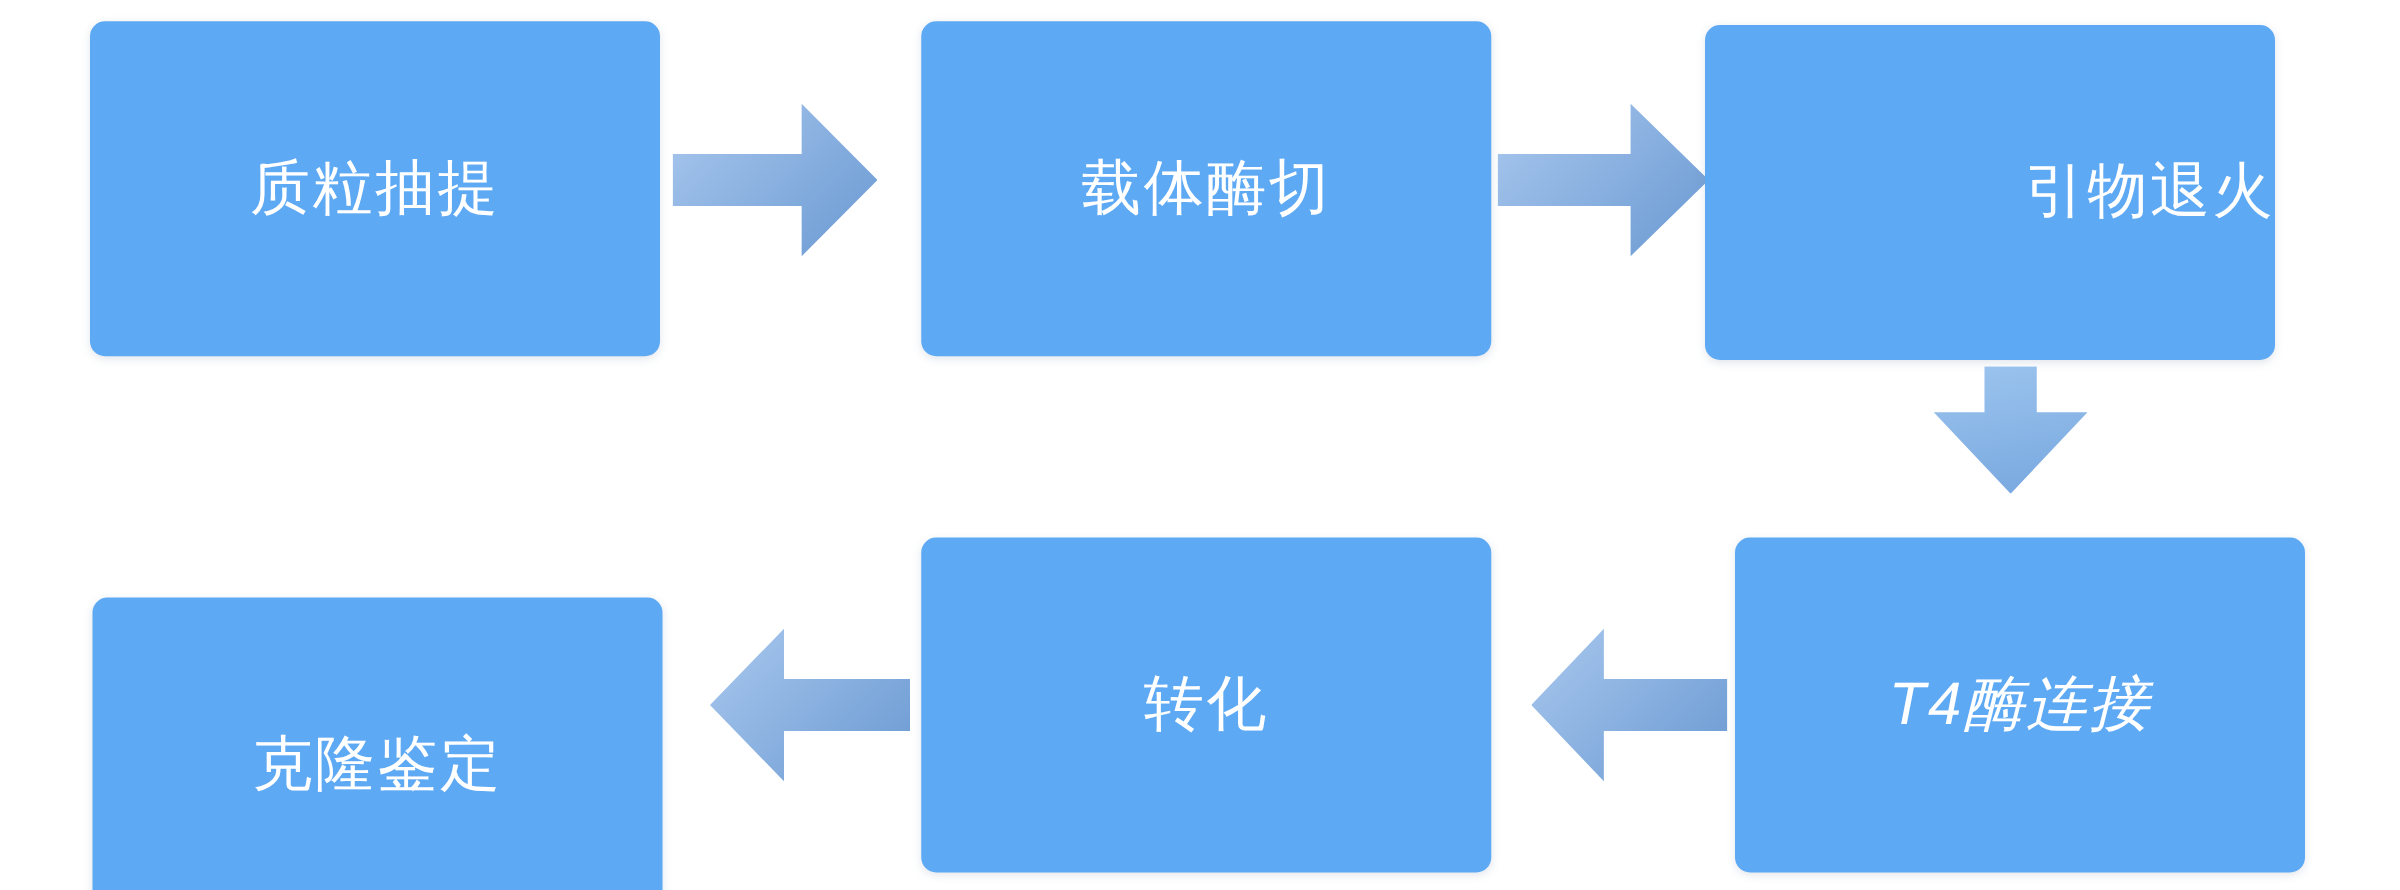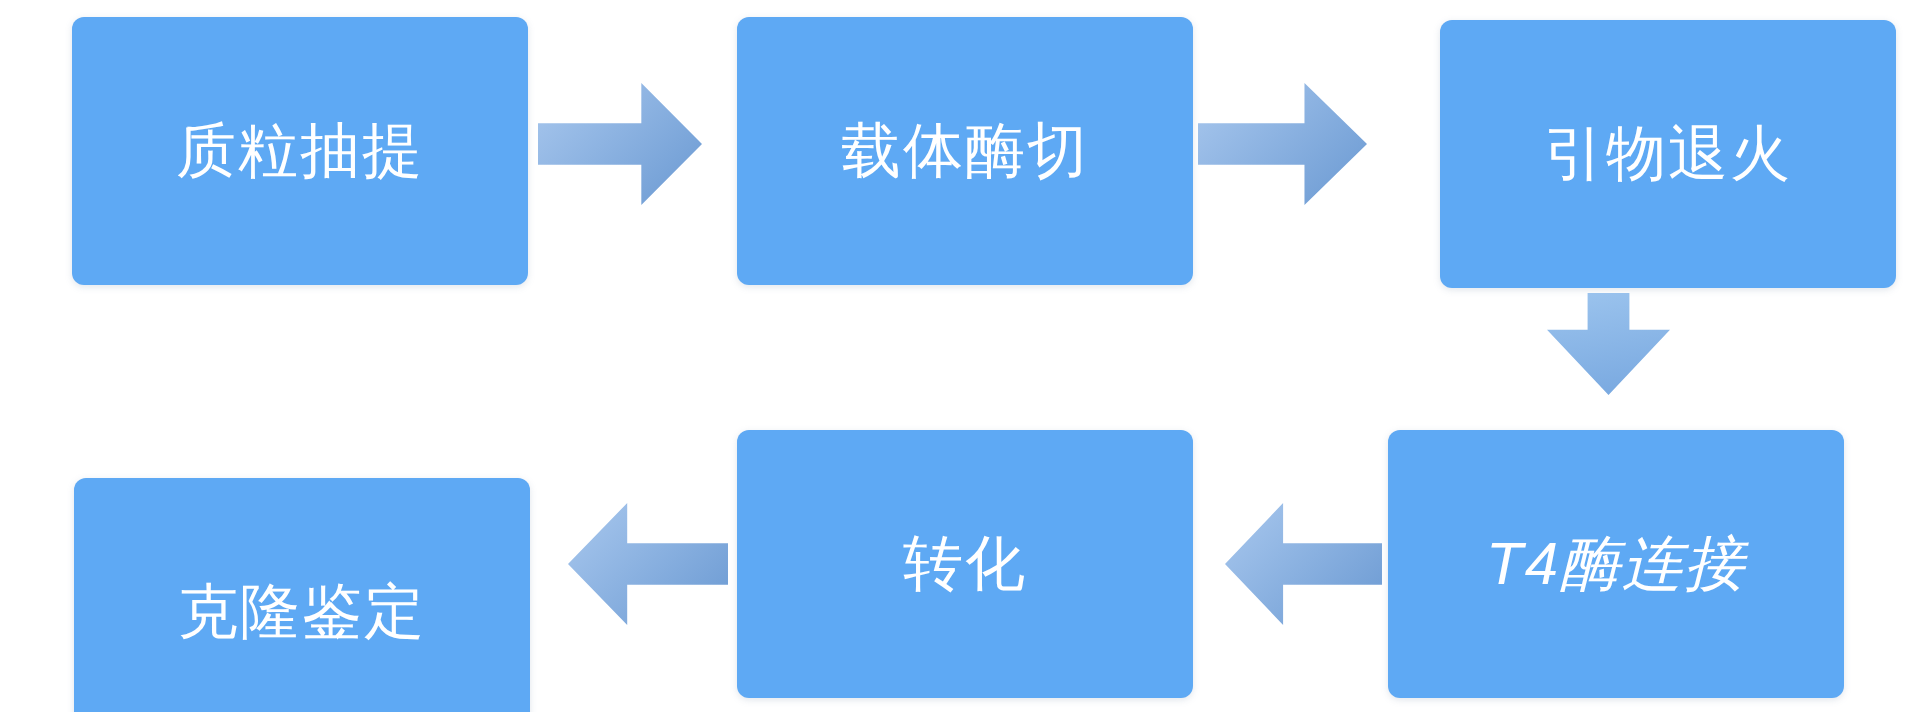--- a/index.html
+++ b/index.html
@@ -13,21 +13,21 @@
   .flow-box{
     position:absolute;
     width:456px;height:268px;
     background:#5ea9f4;
     border-radius:12px;
     display:flex;align-items:center;justify-content:center;
     box-shadow:0 2px 7px rgba(120,140,170,0.22);
   }
   .flow-box .label{
     color:#ffffff;
-    font-size:60px;
+    font-size:48px;
     font-weight:400;
     letter-spacing:2px;
     line-height:1;
     white-space:nowrap;
   }
   .arrow{position:absolute;}
   .arrow-right{
     background:linear-gradient(135deg,#a9c8ee 0%,#6a99d2 100%);
     clip-path:polygon(0% 33%,63% 33%,63% 0%,100% 50%,63% 100%,63% 67%,0% 67%);
   }
@@ -35,21 +35,21 @@
     background:linear-gradient(135deg,#a9c8ee 0%,#6a99d2 100%);
     clip-path:polygon(100% 33%,37% 33%,37% 0%,0% 50%,37% 100%,37% 67%,100% 67%);
   }
   .arrow-down{
     background:linear-gradient(170deg,#9cc4ee 0%,#77a7df 100%);
     clip-path:polygon(33% 0%,67% 0%,67% 36%,100% 36%,50% 100%,0% 36%,33% 36%);
   }
   
   #box-1{left:72px;top:17px;}
   #box-2{left:737px;top:17px;}
-  #box-3{left:1440px;top:20px;}
+  #box-3{left:1364px;top:20px;justify-content:flex-end;}
   #box-4{left:1388px;top:430px;font-style:italic;}
   #box-5{left:737px;top:430px;}
   #box-6{left:74px;top:430px;margin-top:48px;}
   #arrow-1{left:538px;top:83px;width:164px;height:122px;}
   #arrow-2{left:1198px;top:83px;width:169px;height:122px;}
   #arrow-3{left:1547px;top:293px;width:123px;height:102px;}
   #arrow-4{left:1225px;top:503px;width:157px;height:122px;}
   #arrow-5{left:568px;top:503px;width:160px;height:122px;}
 </style>
 </head>

